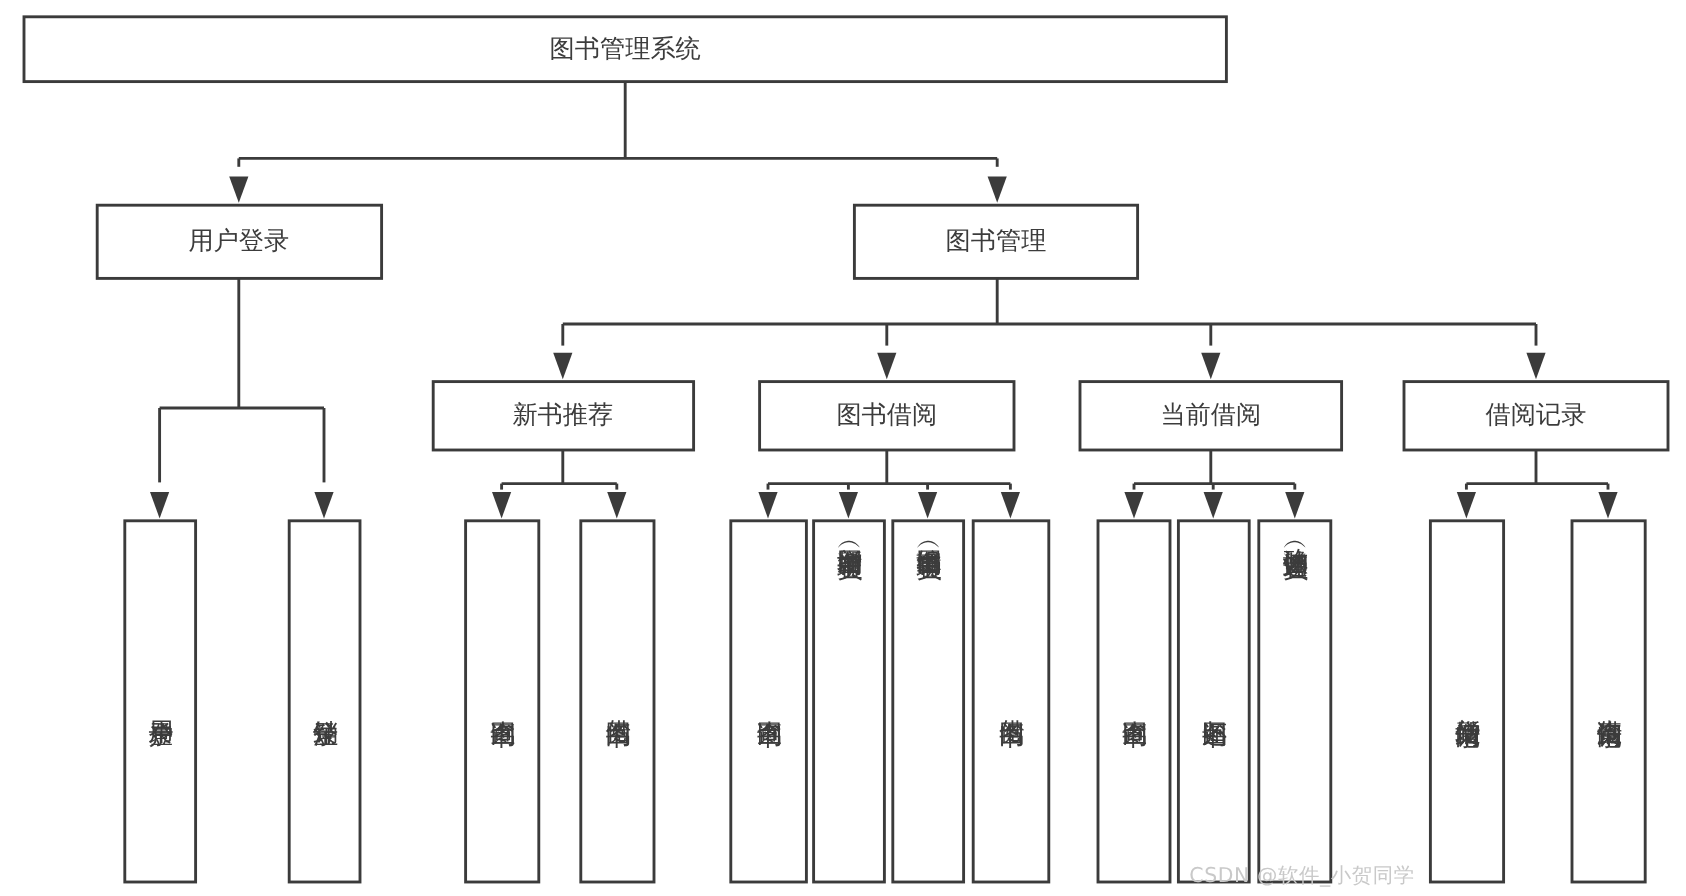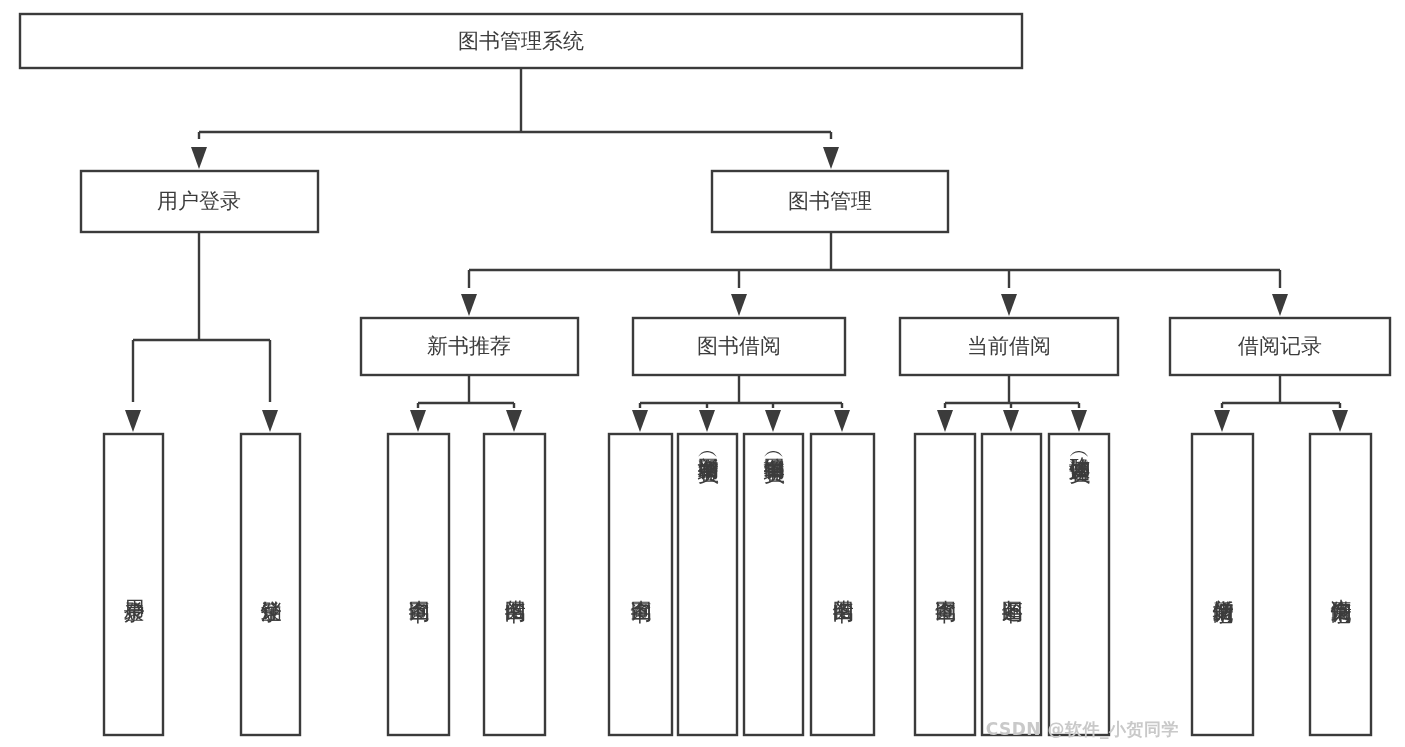--- a/index.html
+++ b/index.html
@@ -68,21 +68,20 @@
   }
   .watermark {
     position: absolute;
     right: 12px;
     bottom: 6px;
     font-family: "DejaVu Sans", "Liberation Sans", sans-serif;
     font-size: 17px;
     color: #c9c9c9;
     white-space: nowrap;
     letter-spacing: 0.5px;
-    font-weight: bold;
   }
 </style>
 </head>
 <body>
 
 <div id="diagram-root">
 
   <svg class="diagram-canvas" viewBox="0 0 1405 747" xmlns="http://www.w3.org/2000/svg">
 
     <defs>

